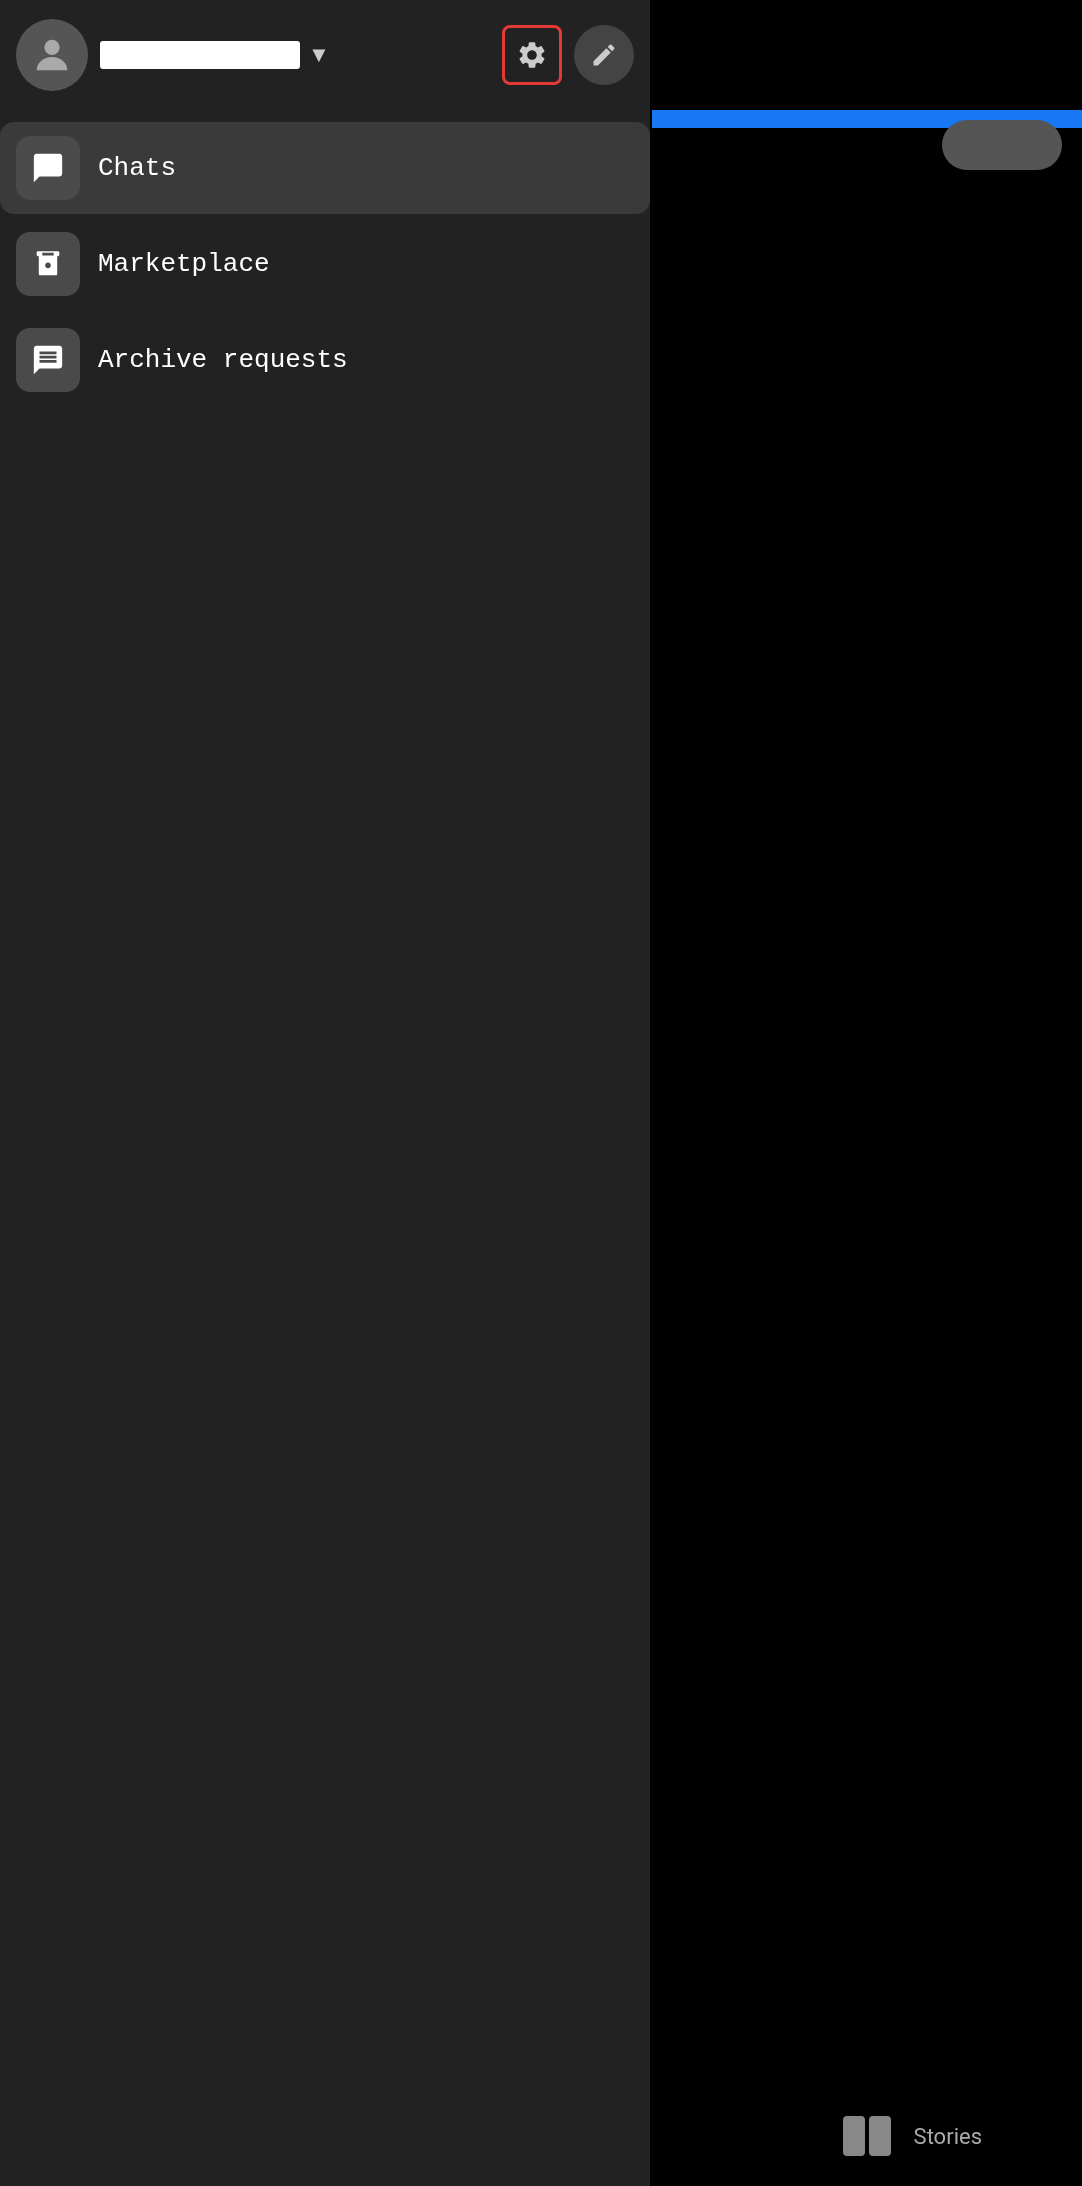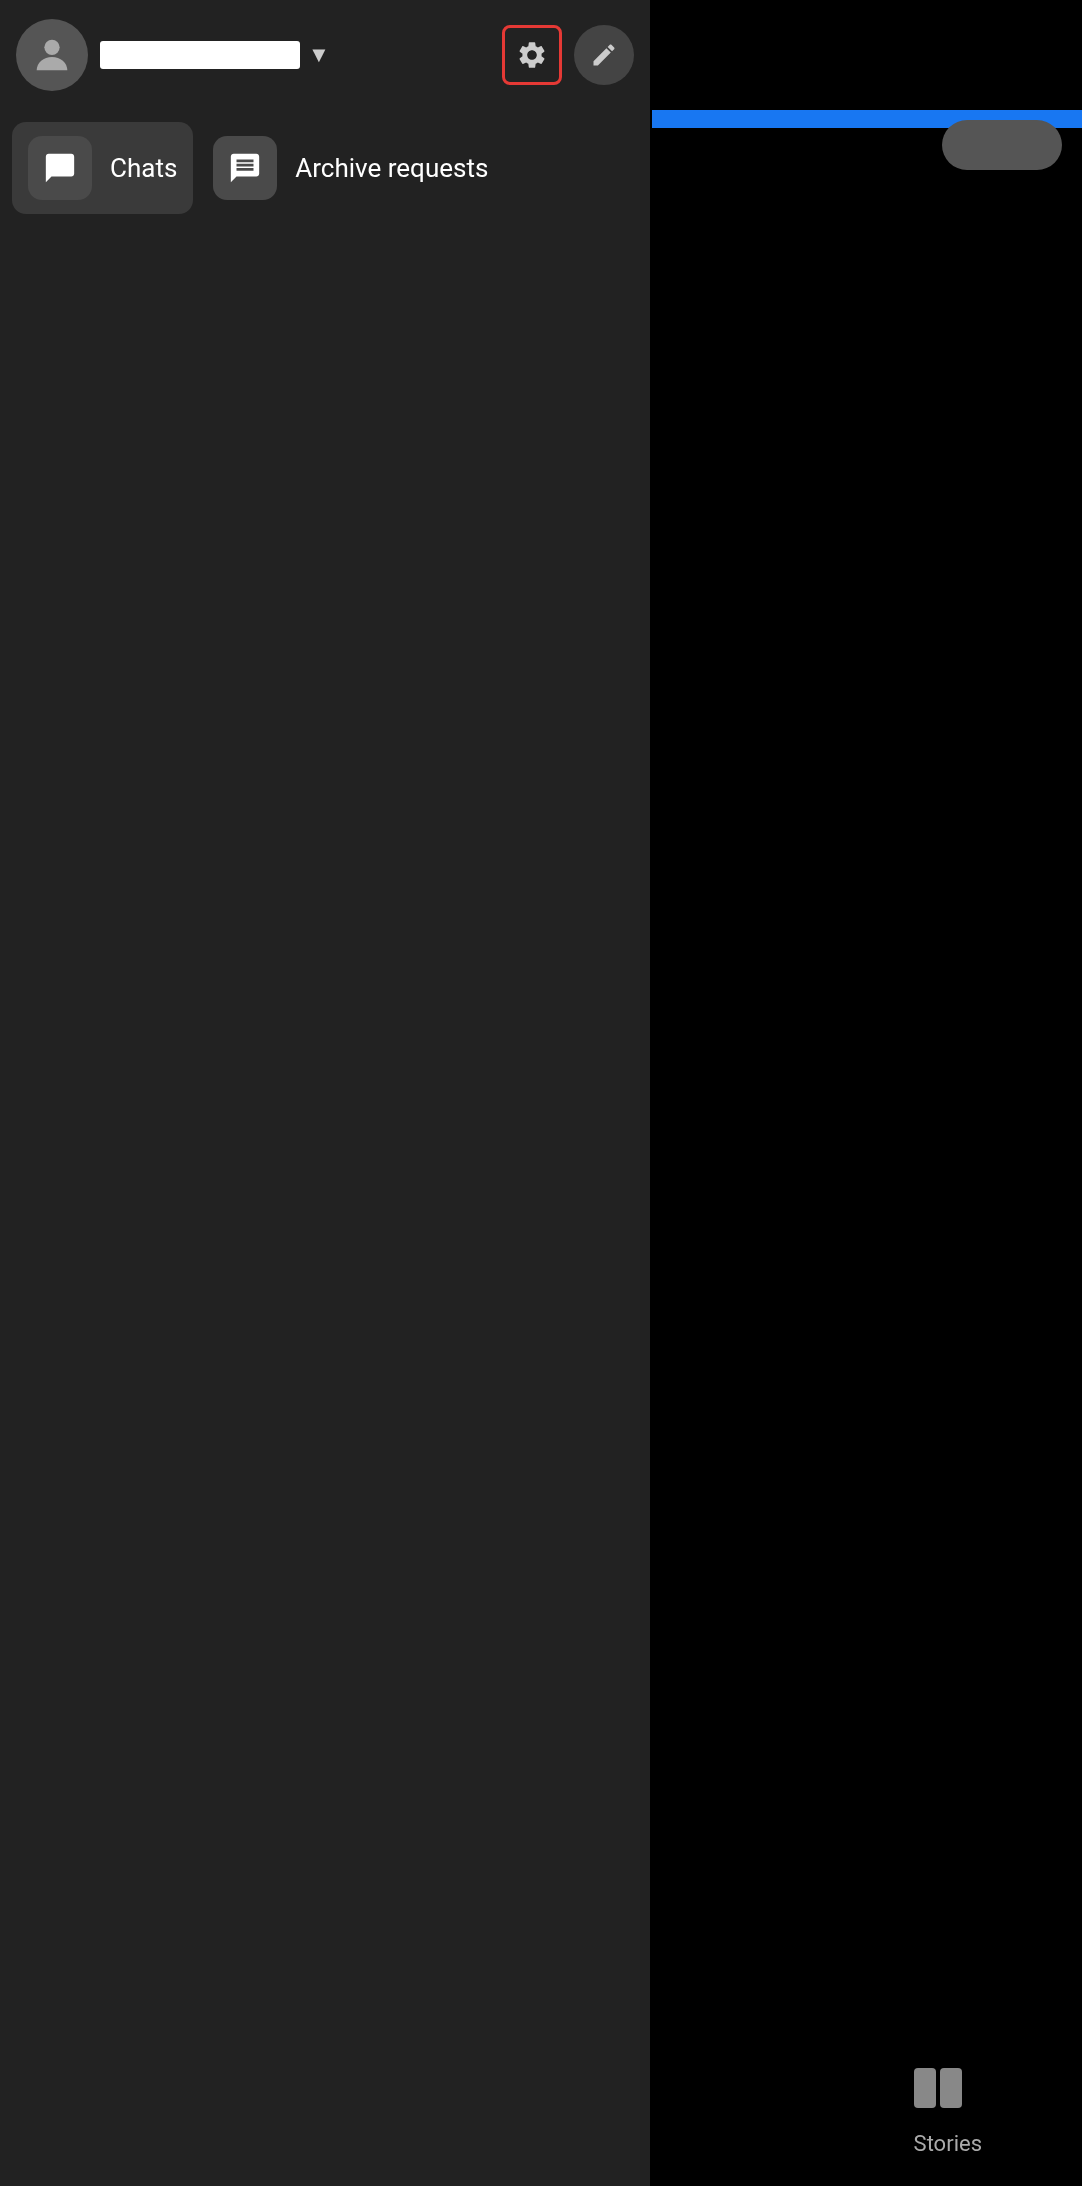--- a/index.html
+++ b/index.html
@@ -134,23 +134,24 @@
       right: 20px;
       width: 120px;
       height: 50px;
       background-color: #555555;
       border-radius: 25px;
     }
 
     
     .menu-items {
       display: flex;
-      flex-direction: row;
-      padding: 12px 12px;
+      flex-direction: column;
+      padding: 12px 0;
       gap: 4px;
+      font-family: Liberation Mono, monospace;
     }
 
     .menu-item {
       display: flex;
       align-items: center;
       padding: 14px 16px;
       border-radius: 14px;
       cursor: pointer;
       gap: 18px;
     }
@@ -191,21 +192,22 @@
       height: 100%;
       background-color: #000000;
     }
 
     
     .stories-area {
       position: absolute;
       bottom: 30px;
       right: 100px;
       display: flex;
-      flex-direction: column;
+      flex-direction: row;
+      align-items: center;
       gap: 23px;
     }
 
     .stories-icon {
       display: flex;
       gap: 4px;
     }
 
     .stories-icon .bar {
       width: 22px;
@@ -262,20 +264,28 @@
 
     <div class="menu-item active">
       <div class="menu-icon-wrap">
         <svg viewBox="0 0 24 24" xmlns="http://www.w3.org/2000/svg">
           <path d="M20 2H4c-1.1 0-2 .9-2 2v18l4-4h14c1.1 0 2-.9 2-2V4c0-1.1-.9-2-2-2z"></path>
         </svg>
       </div>
       <span class="menu-label">Chats</span>
     </div>
 
+    <div class="menu-item">
+      <div class="menu-icon-wrap">
+        <svg viewBox="0 0 24 24" xmlns="http://www.w3.org/2000/svg">
+          <path d="M19 3H5c-.55 0-1 .45-1 1v1.5c0 .55.45 1 1 1h.5V19c0 .55.45 1 1 1h11c.55 0 1-.45 1-1V6.5H19c.55 0 1-.45 1-1V4c0-.55-.45-1-1-1zm-7 12c-1.1 0-2-.9-2-2s.9-2 2-2 2 .9 2 2-.9 2-2 2zm4-9H8V4h8v2z"></path>
+        </svg>
+      </div>
+      <span class="menu-label">Marketplace</span>
+    </div>
 
     <div class="menu-item">
       <div class="menu-icon-wrap">
         <svg viewBox="0 0 24 24" xmlns="http://www.w3.org/2000/svg">
           <path d="M20 2H4c-1.1 0-2 .9-2 2v18l4-4h14c1.1 0 2-.9 2-2V4c0-1.1-.9-2-2-2zm-2 12H6v-2h12v2zm0-3H6V9h12v2zm0-3H6V6h12v2z"></path>
         </svg>
       </div>
       <span class="menu-label">Archive requests</span>
     </div>
 

